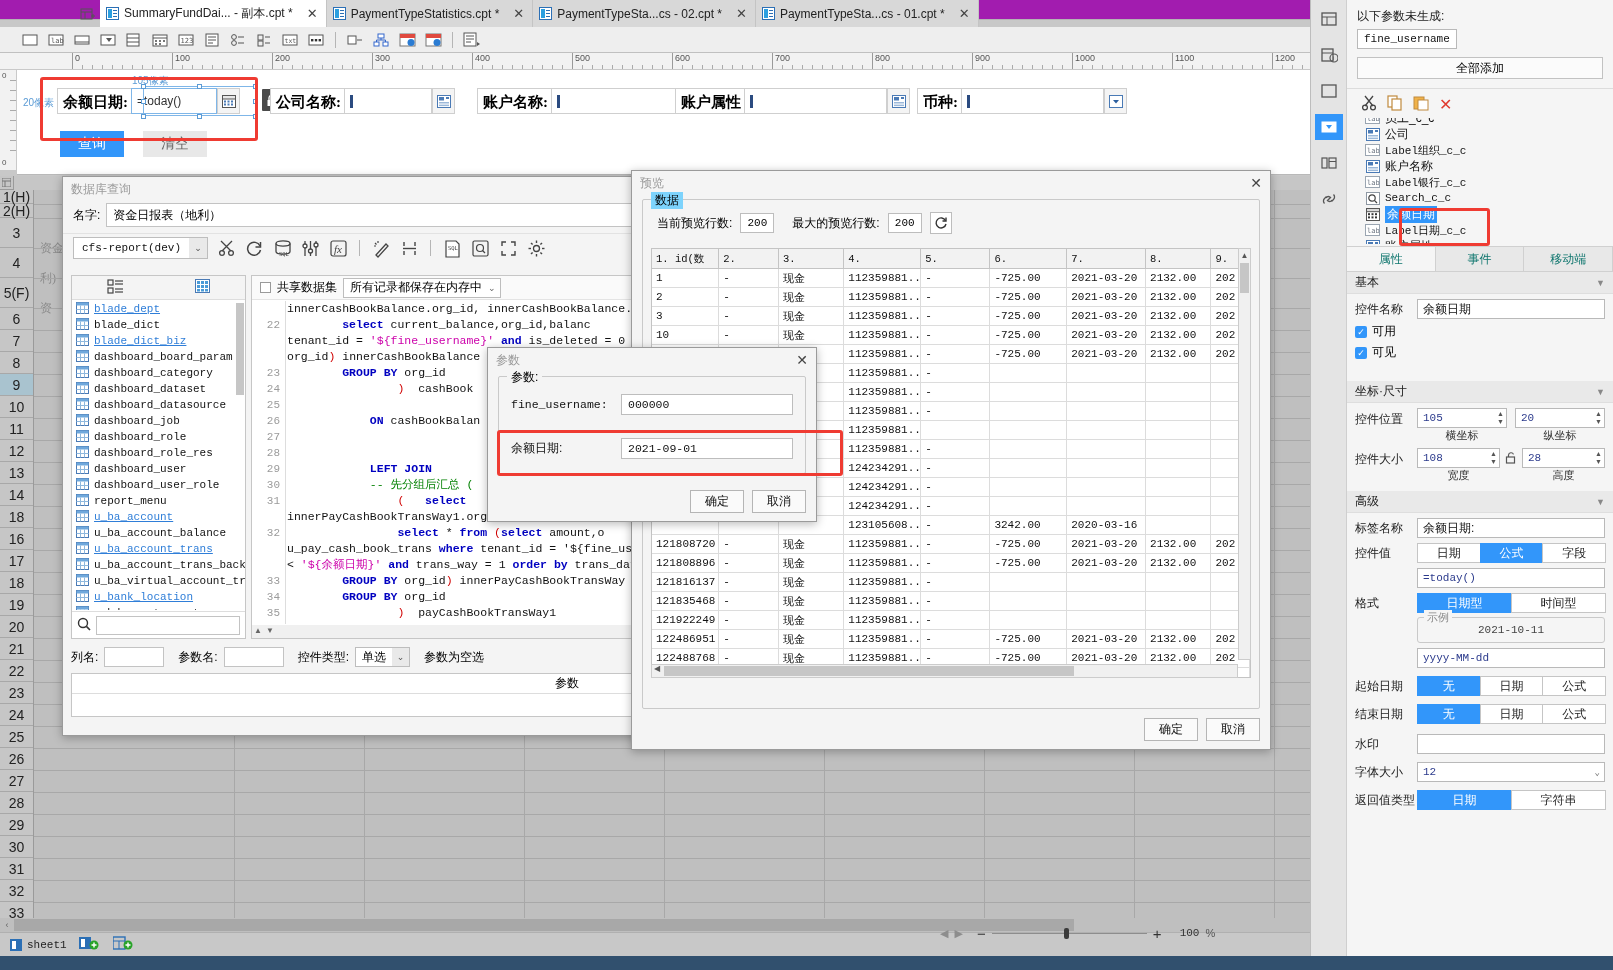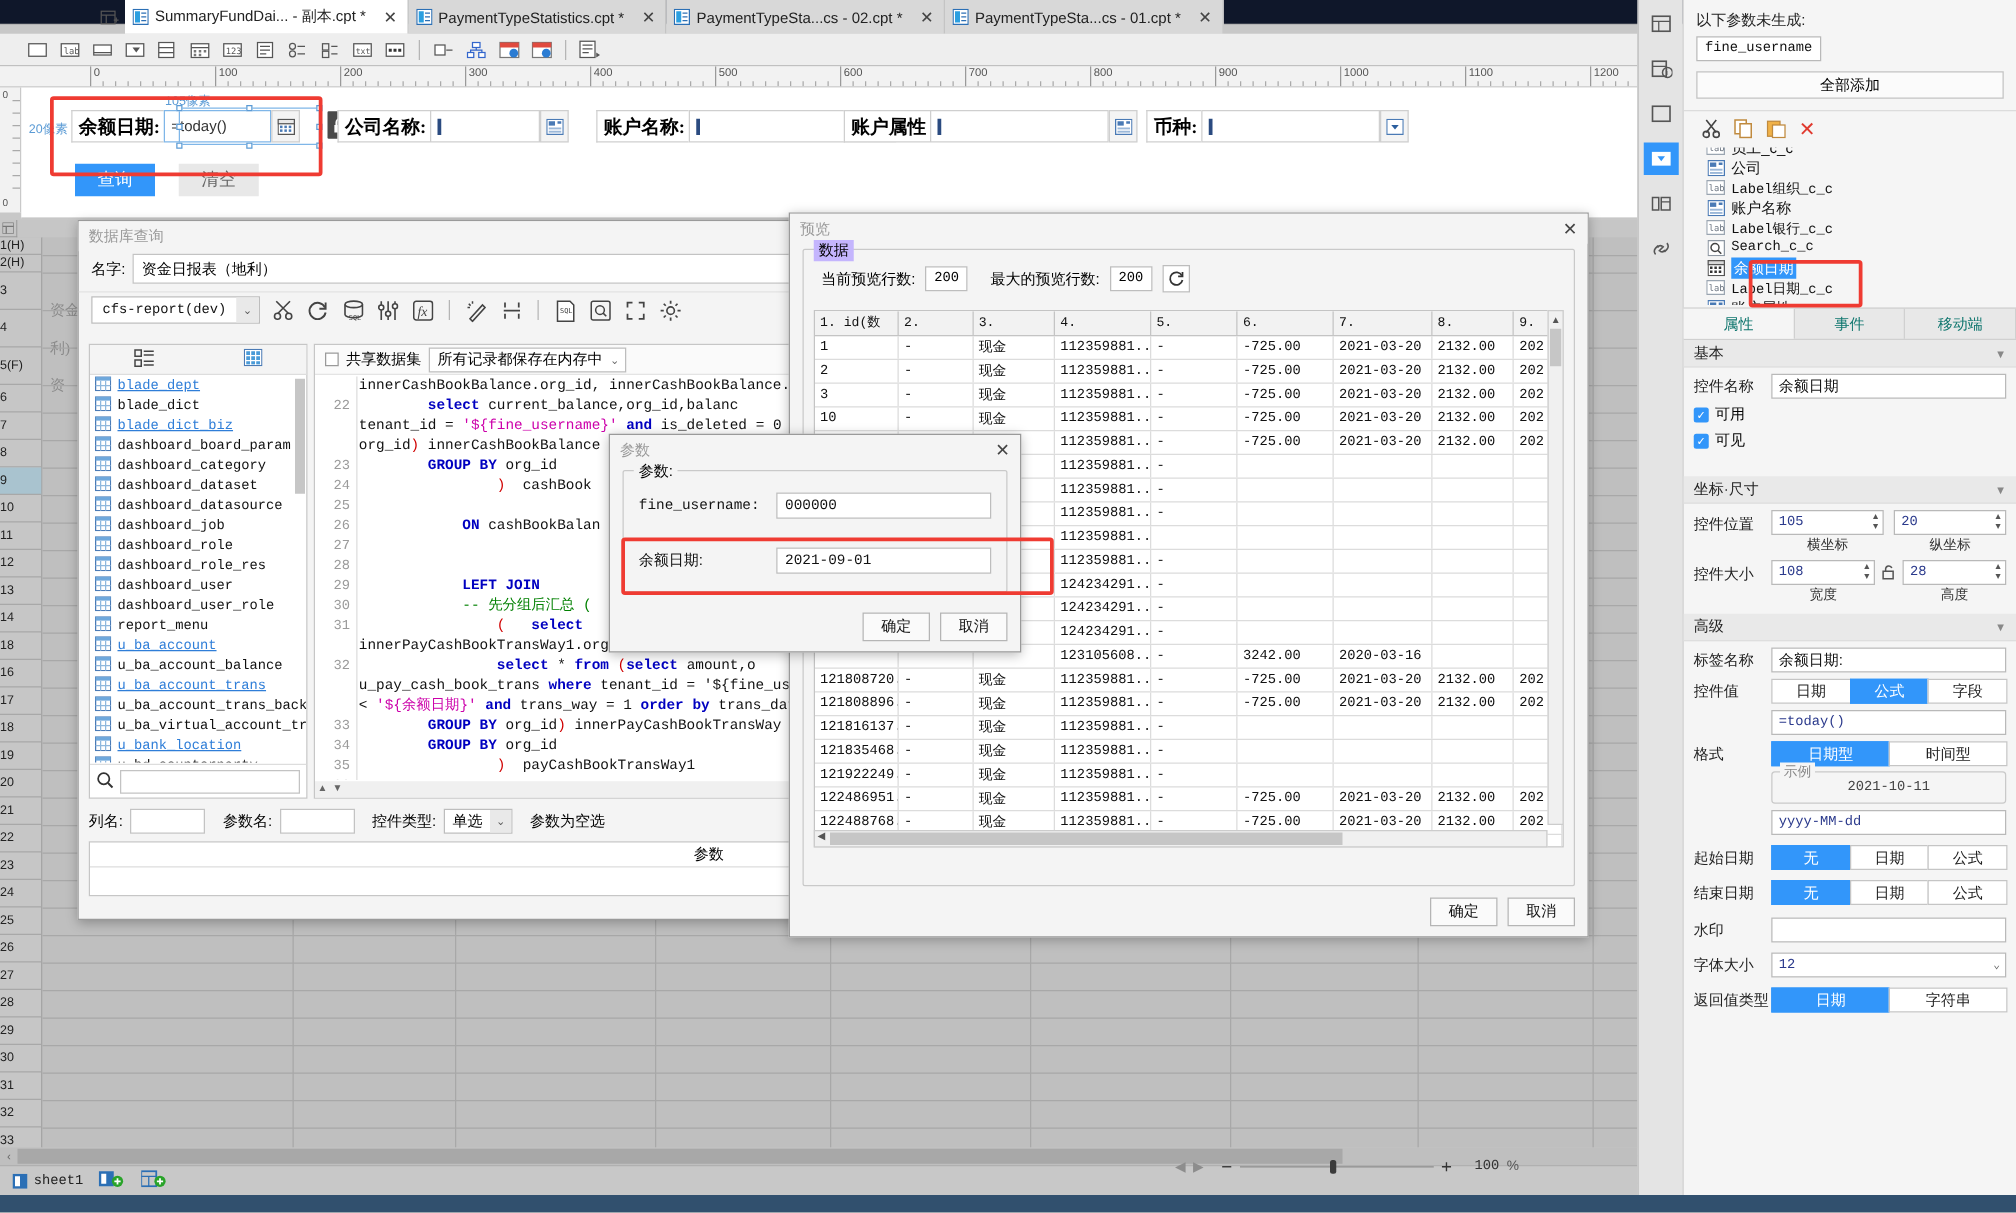--- a/index.html
+++ b/index.html
@@ -10,21 +10,21 @@
     font-family: "Liberation Sans", sans-serif;
     font-size: 12px;
     background: #c8c8c8;
     -webkit-font-smoothing: none;
   }
   #root { position: relative; width: 1613px; height: 970px; }
 
   
   .tabbar {
     position: absolute; left: 0; top: 0; width: 1613px; height: 20px;
-    background: #0f172a; border-bottom: 1px solid #b4b4b4;
+    background: #a21caf; border-bottom: 1px solid #b4b4b4;
   }
   .tab-leadicon {
     position: absolute; left: 78px; top: 5px; width: 18px; height: 18px;
     display: flex; align-items: center; justify-content: center;
   }
   .tabs { position: absolute; left: 100px; top: 0; height: 27px; display: flex; }
   .tab {
     display: flex; align-items: center; height: 27px; padding: 0 8px 0 6px;
     background: #d8d8d8; border-right: 1px solid #c4c4c4;
     font-size: 12px; color: #222; white-space: nowrap;
@@ -111,22 +111,22 @@
   }
 
   
   .sheetwrap { position: absolute; left: 0; top: 176px; width: 1310px; height: 742px; background: #bfbfbf; }
   .sheet-corner { position: absolute; left: 0; top: 0; width: 14px; height: 14px; background: #c6c6c6;
      border-right: 1px solid #9a9a9a; border-bottom: 1px solid #9a9a9a; display:flex; align-items:center; justify-content:center;}
   .colhdr { position: absolute; left: 14px; top: 0; height: 14px; right: 0; background: #c6c6c6; }
   .rowhdr { position: absolute; left: 0; top: 14px; width: 34px; bottom: 0; background: #c6c6c6;
     border-right: 1px solid #9a9a9a; }
   .rowcell {
-    position: relative; height: 16px; line-height: 16px; 
-    font-size: 10px; color: #222; border-bottom: 1px solid #a8a8a8;
+    position: relative; height: 16px; line-height: 16px; text-align: center;
+    font-size: 14px; color: #222; border-bottom: 1px solid #a8a8a8;
   }
   .rowcell.sel { background: #a9c3cf; }
   .gridarea { position: absolute; left: 34px; top: 14px; right: 0; bottom: 0; background: #bfbfbf; }
   .gridline-v { position: absolute; top: 0; bottom: 0; width: 1px; background: #a8a8a8; }
   .gridline-h { position: absolute; left: 0; right: 0; height: 1px; background: #a8a8a8; }
   .cell-text { position: absolute; font-size: 12px; color: #8b8b8b; font-family: "Liberation Serif", serif; }
 
   
   .hscroll { position: absolute; left: 0; top: 918px; width: 1310px; height: 14px; background: #bfbfbf; }
   .hscroll .thumb { position: absolute; left: 14px; top: 1px; width: 1060px; height: 12px; background: #a8a8a8; }
@@ -286,21 +286,21 @@
      justify-content: center; font-size: 9px; color: #555; }
   .par-tbl { border: 1px solid #c6c6c6; background: #fff; height: 44px; position: relative; }
   .par-tbl .hd { height: 20px; border-bottom: 1px solid #ddd; display: flex; align-items: center;
      justify-content: center; font-size: 12px; position: relative; }
   .par-tbl .hd .div { position: absolute; right: 206px; top: 0; bottom: 0; width: 1px; background: #ddd; }
 
   
   .pv { left: 631px; top: 170px; width: 640px; height: 580px; }
   .pv-fs { position: absolute; left: 10px; top: 28px; right: 10px; bottom: 40px;
      border: 1px solid #c9c9c9; border-radius: 2px; }
-  .pv-fs .lg { position: absolute; left: 8px; top: -8px; background: #c4b5fd; padding: 0 4px; font-size: 12px; }
+  .pv-fs .lg { position: absolute; left: 8px; top: -8px; background: #7dd3fc; padding: 0 4px; font-size: 12px; }
   .pv-ctl { display: flex; align-items: center; gap: 8px; padding: 12px 0 8px 14px; font-size: 12px; }
   .pv-ctl .nbox { width: 34px; height: 20px; border: 1px solid #bdbdbd; background: #fff;
      display: flex; align-items: center; justify-content: center;
      font-family: "Liberation Mono", monospace; font-size: 11px; }
   .pv-refresh { width: 22px; height: 22px; border: 1px solid #bdbdbd; background: #fff;
      display: flex; align-items: center; justify-content: center; }
   .pv-grid { position: absolute; left: 8px; right: 8px; top: 48px; bottom: 30px;
      border: 1px solid #c4c4c4; background: #fff; overflow: hidden; }
   .pv-th { display: flex; height: 20px; background: #f2f2f2; border-bottom: 1px solid #c4c4c4; }
   .pv-th div { border-right: 1px solid #c4c4c4; padding-left: 4px; line-height: 20px;

